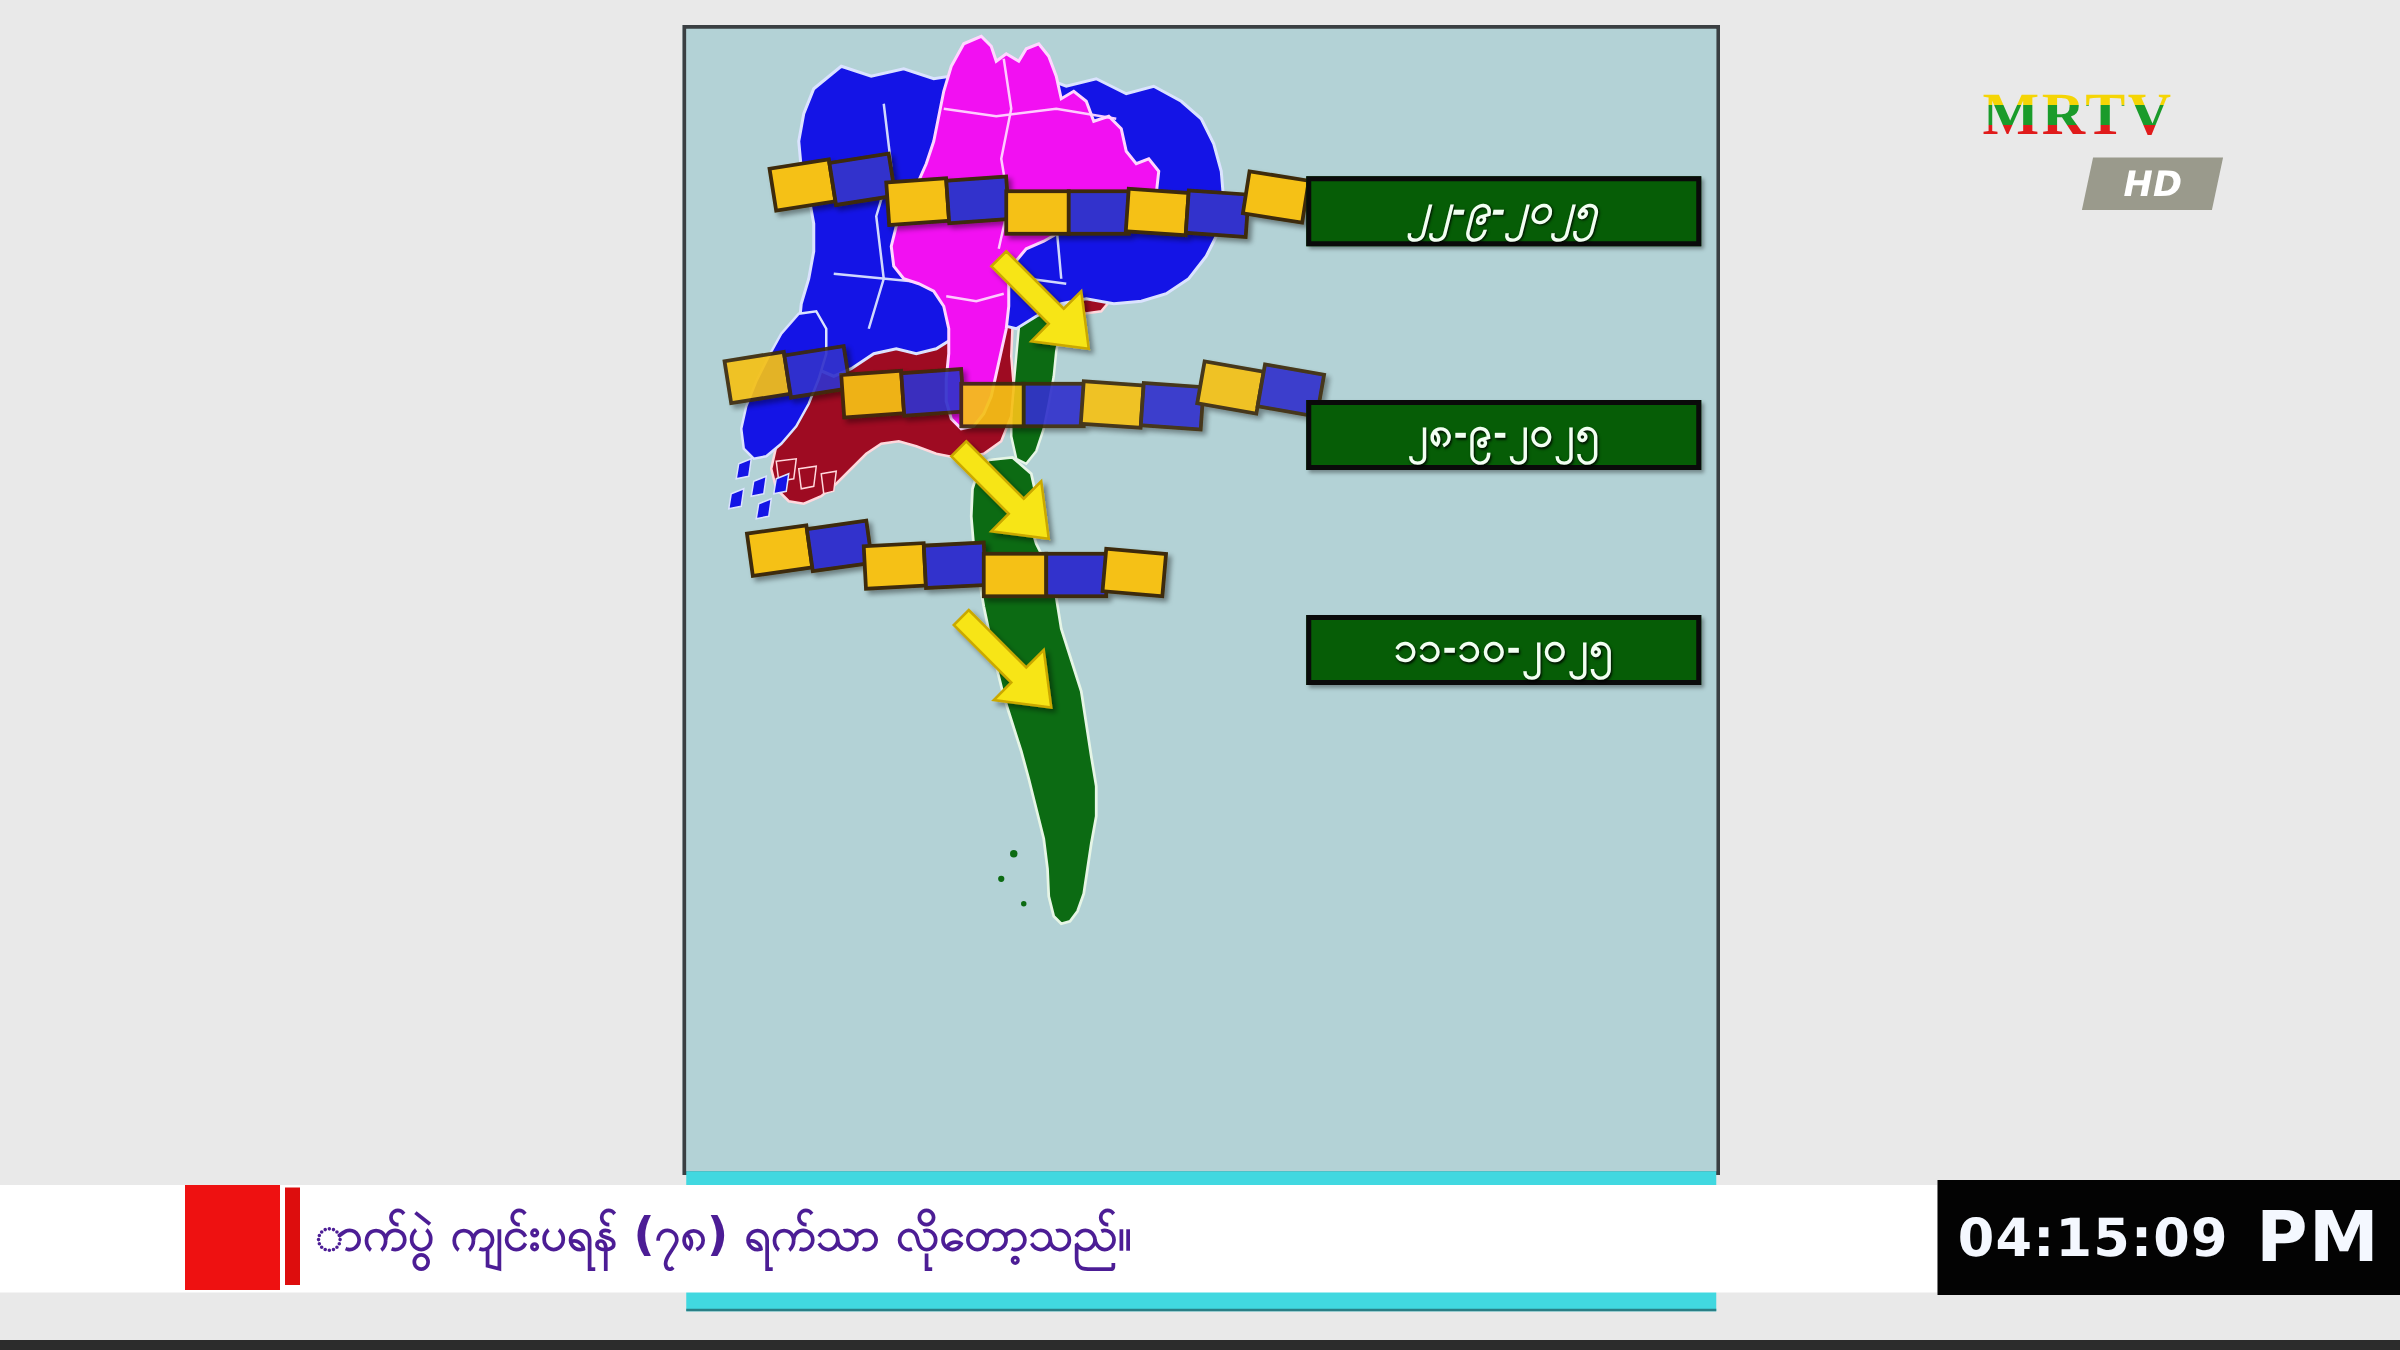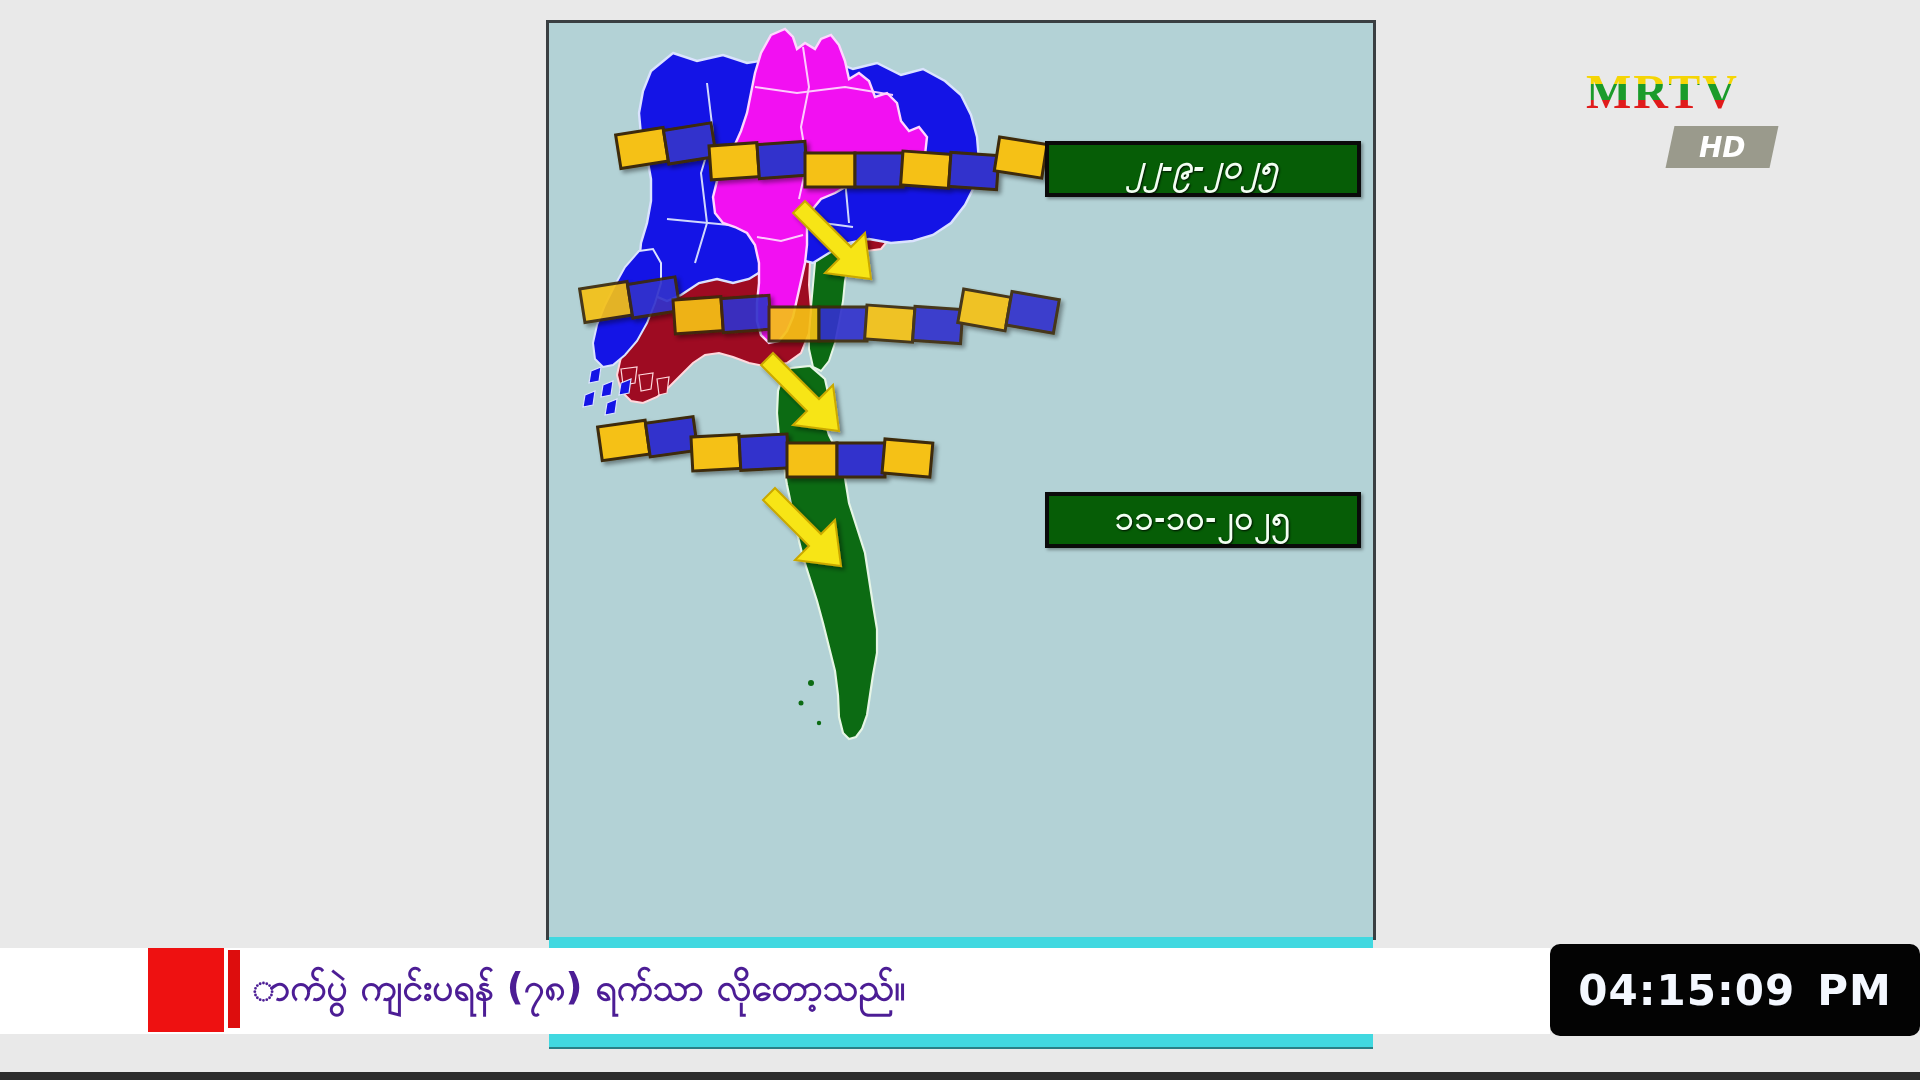--- a/index.html
+++ b/index.html
@@ -188,32 +188,31 @@
     position: absolute;
     left: 1550px;
     top: 944px;
     width: 370px;
     height: 92px;
     background: #030303;
     display: flex;
     align-items: center;
     justify-content: center;
     gap: 22px;
-    border-radius: 10px;
   }
   #clock-time {
     color: #f4f8ff;
     font-size: 42px;
     font-weight: 700;
     letter-spacing: 1px;
     font-family: "DejaVu Sans", "Liberation Sans", sans-serif;
   }
   #clock-meridiem {
     color: #f4f8ff;
-    font-size: 42px;
+    font-size: 56px;
     font-weight: 700;
     letter-spacing: 1px;
     font-family: "DejaVu Sans", "Liberation Sans", sans-serif;
   }
 
   
   #bottom-edge {
     position: absolute;
     left: 0;
     top: 1072px;
@@ -407,20 +406,23 @@
           <path d="M216,140 L262,186 L276,172 L282,218 L236,212 L250,198 L204,152 Z" transform="translate(10,325)" fill="#f7e514" stroke="#caa800" stroke-width="2"></path>
         </g>
 
       </svg>
     </div>
   </div>
 
   <div class="date-plate" id="date-plate-0">
     <span class="date-text">၂၂-၉-၂၀၂၅</span>
   </div>
+  <div class="date-plate" id="date-plate-1">
+    <span class="date-text">၂၈-၉-၂၀၂၅</span>
+  </div>
   <div class="date-plate" id="date-plate-2">
     <span class="date-text">၁၁-၁၀-၂၀၂၅</span>
   </div>
 
   <div id="panel-cyan-strip"></div>
   <div id="panel-cyan-strip-2"></div>
 
   <div id="mrtv-logo">
     <div id="mrtv-wordmark">MRTV</div>
     <div id="mrtv-hd-badge">

